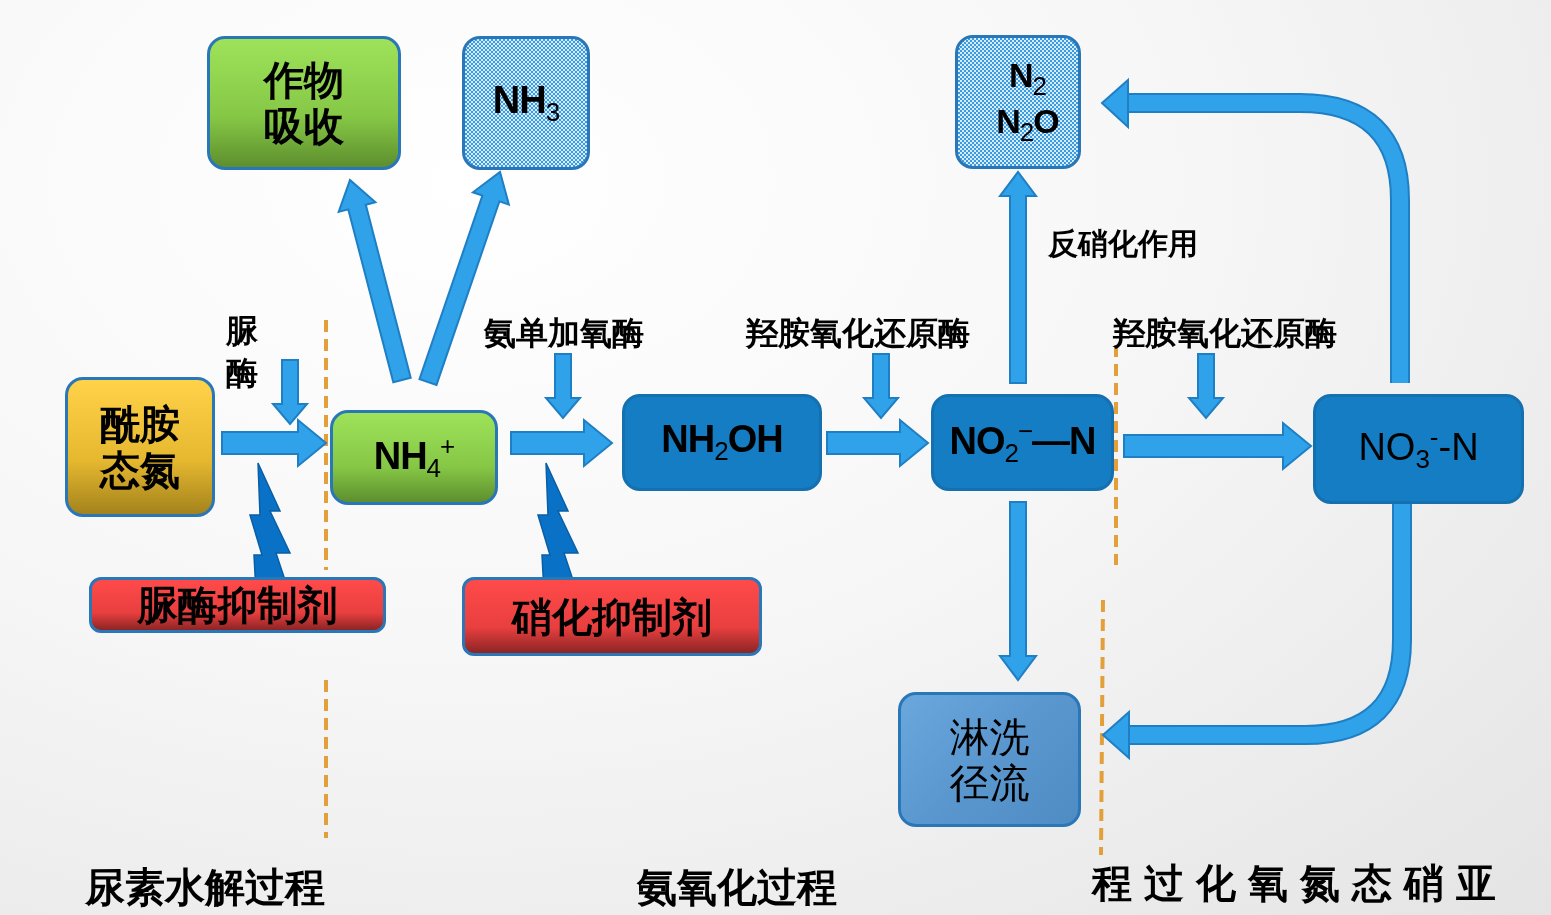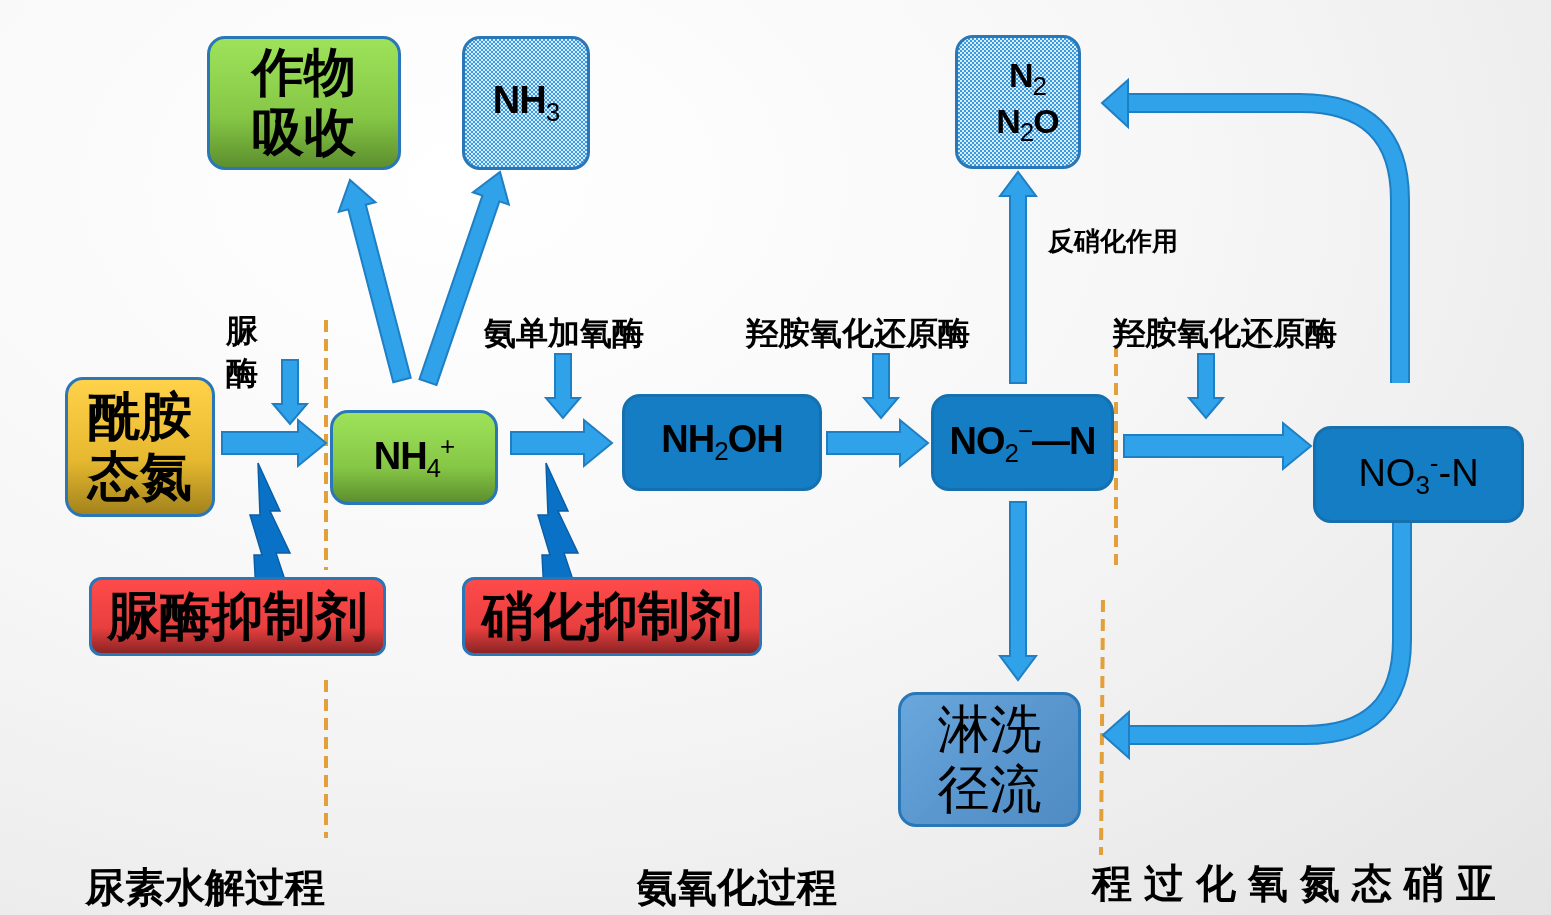--- a/index.html
+++ b/index.html
@@ -9,42 +9,42 @@
     font-family: "DejaVu Sans", "Liberation Sans", sans-serif;
     position: relative;
   }
   #stage { position: absolute; left: 0; top: 0; width: 1551px; height: 915px; }
   .node {
     position: absolute; box-sizing: border-box;
     border: 3px solid #2a77b8; border-radius: 18px;
     display: flex; flex-direction: column; align-items: center; justify-content: center;
     color: #000; text-align: center; line-height: 1.15;
   }
-  .node.cn { font-size: 52px; font-weight: bold; }
+  .node.cn { font-size: 40px; font-weight: bold; }
   .node .chem { font-family: "Liberation Sans", "DejaVu Sans", sans-serif; font-weight: bold; font-size: 38px; letter-spacing: -1px; }
   .node .chem sub, .node .chem sup { font-size: 26px; font-weight: normal; }
   .node .chem sub { vertical-align: -8px; }
   .node .chem sup { vertical-align: 14px; }
   .green { background: linear-gradient(#9ee25a 0%, #86c846 60%, #5d8f2e 100%); }
   .yellow { background: linear-gradient(#ffd24a 0%, #e6b830 60%, #a3831c 100%); }
   .red { background: linear-gradient(#ff4a4a 0%, #e93f3f 65%, #8c2424 100%); border-radius: 12px; }
   .blue { background: #147dc4; border-color: #1570b0; border-radius: 18px; }
   .blue .chem { color: #000; }
   .pattern {
     background-color: #d7ecfb;
     background-image:
       linear-gradient(45deg, #3b9be0 25%, transparent 25%, transparent 75%, #3b9be0 75%),
       linear-gradient(45deg, #3b9be0 25%, transparent 25%, transparent 75%, #3b9be0 75%);
     background-size: 4px 4px; background-position: 0 0, 2px 2px;
   }
   .water { background: linear-gradient(135deg, #6aa7dc 0%, #5a97cf 50%, #4f8cc4 100%); }
   .label { position: absolute; color: #000; white-space: nowrap; }
   .enzyme { font-size: 32px; font-weight: bold; }
   .process { font-size: 40px; font-weight: bold; }
-  .deni { font-size: 26px; font-weight: bold; }
+  .deni { font-size: 30px; font-weight: bold; }
   .spaced { letter-spacing: 12px; }
   svg { position: absolute; left: 0; top: 0; }
 </style>
 </head>
 <body>
 
 <div id="stage">
 
   <svg width="1551" height="915">
     <g id="dividers">
@@ -102,35 +102,35 @@
   </div>
 
   <div class="node blue" style="left:622px;top:394px;width:200px;height:97px;">
     <span class="chem"><span>NH</span><sub>2</sub><span>OH</span></span>
   </div>
 
   <div class="node blue" style="left:931px;top:394px;width:183px;height:97px;">
     <span class="chem"><span>NO</span><sub>2</sub><sup>−</sup><span>—N</span></span>
   </div>
 
-  <div class="node blue" style="left:1313px;top:394px;width:211px;height:97px;margin-top:32px;">
+  <div class="node blue" style="left:1313px;top:394px;width:211px;height:110px;">
     <span class="chem" style="font-weight:normal;letter-spacing:0;"><span>NO</span><sub>3</sub><sup>-</sup><span>-N</span></span>
   </div>
 
   <div class="node pattern" style="left:955px;top:35px;width:126px;height:134px;padding-left:19px;">
     <span class="chem" style="font-size:34px;"><span>N</span><sub>2</sub></span>
     <span class="chem" style="font-size:34px;"><span>N</span><sub>2</sub><span>O</span></span>
   </div>
 
   <div class="node water cn" style="left:898px;top:692px;width:183px;height:135px;font-weight:normal;">
     <span>淋洗</span>
     <span>径流</span>
   </div>
 
-  <div class="node red cn" style="left:89px;top:577px;width:297px;height:79px;">
+  <div class="node red cn" style="left:89px;top:577px;width:297px;height:56px;">
     <span>脲酶抑制剂</span>
   </div>
 
   <div class="node red cn" style="left:462px;top:577px;width:300px;height:79px;text-align:center;">
     <span>硝化抑制剂</span>
   </div>
 
   <div class="label enzyme" style="left:226px;top:310px;">脲</div>
   <div class="label enzyme" style="left:226px;top:352px;">酶</div>
   <div class="label enzyme" style="left:746px;top:312px;">羟胺氧化还原酶</div>

